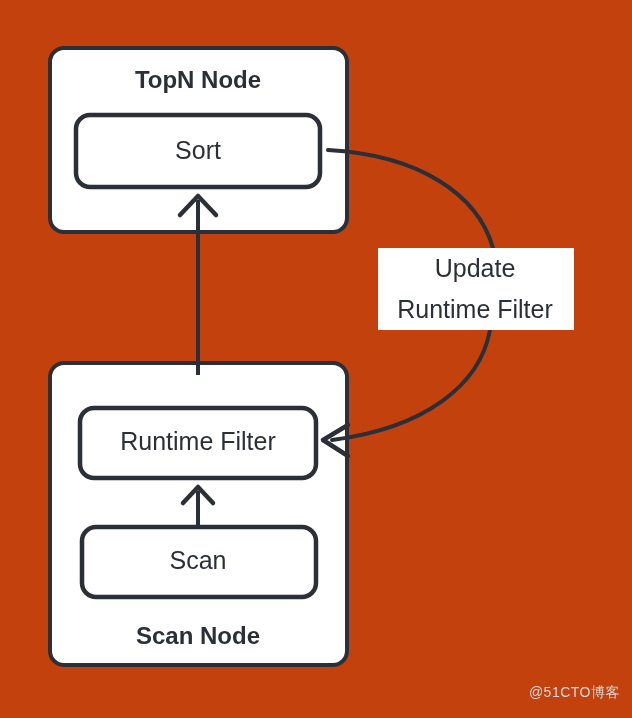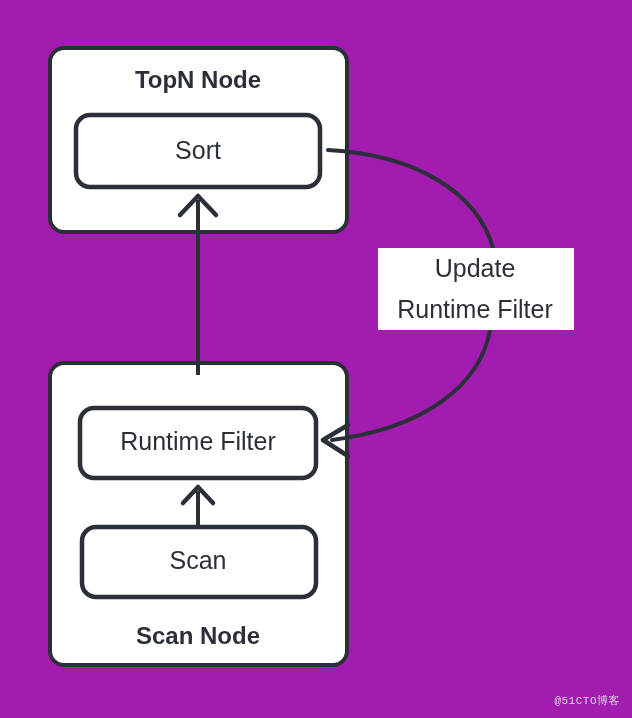--- a/index.html
+++ b/index.html
@@ -7,21 +7,21 @@
     padding: 0;
     background: #ffffff;
   }
   body {
     font-family: "Liberation Sans", "DejaVu Sans", sans-serif;
   }
   #canvas {
     position: relative;
     width: 632px;
     height: 718px;
-    background: #a21caf;
+    background: #c2410c;
     overflow: hidden;
   }
   #diagram-svg {
     position: absolute;
     left: 0;
     top: 0;
     width: 632px;
     height: 718px;
   }
   .node-box {
@@ -76,23 +76,23 @@
     fill: #2b2f38;
     text-anchor: middle;
     dominant-baseline: middle;
   }
   .label-bg {
     fill: #ffffff;
   }
   #watermark {
     position: absolute;
     right: 12px;
-    bottom: 10px;
-    font-family: Liberation Mono, monospace;
-    font-size: 11px;
+    bottom: 16px;
+    font-family: Liberation Sans, sans-serif;
+    font-size: 14px;
     color: #d8dade;
     letter-spacing: 0.5px;
     user-select: none;
   }
 </style>
 </head>
 <body>
 
 <div id="canvas">
 

